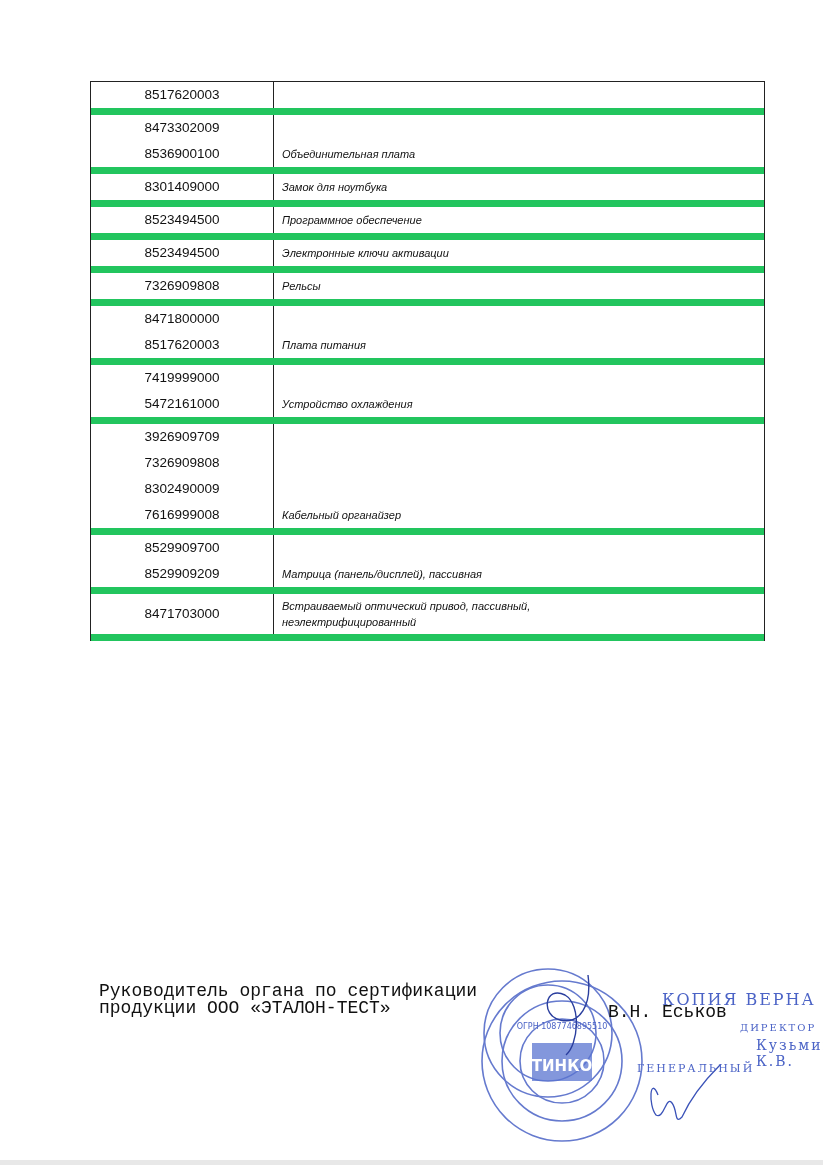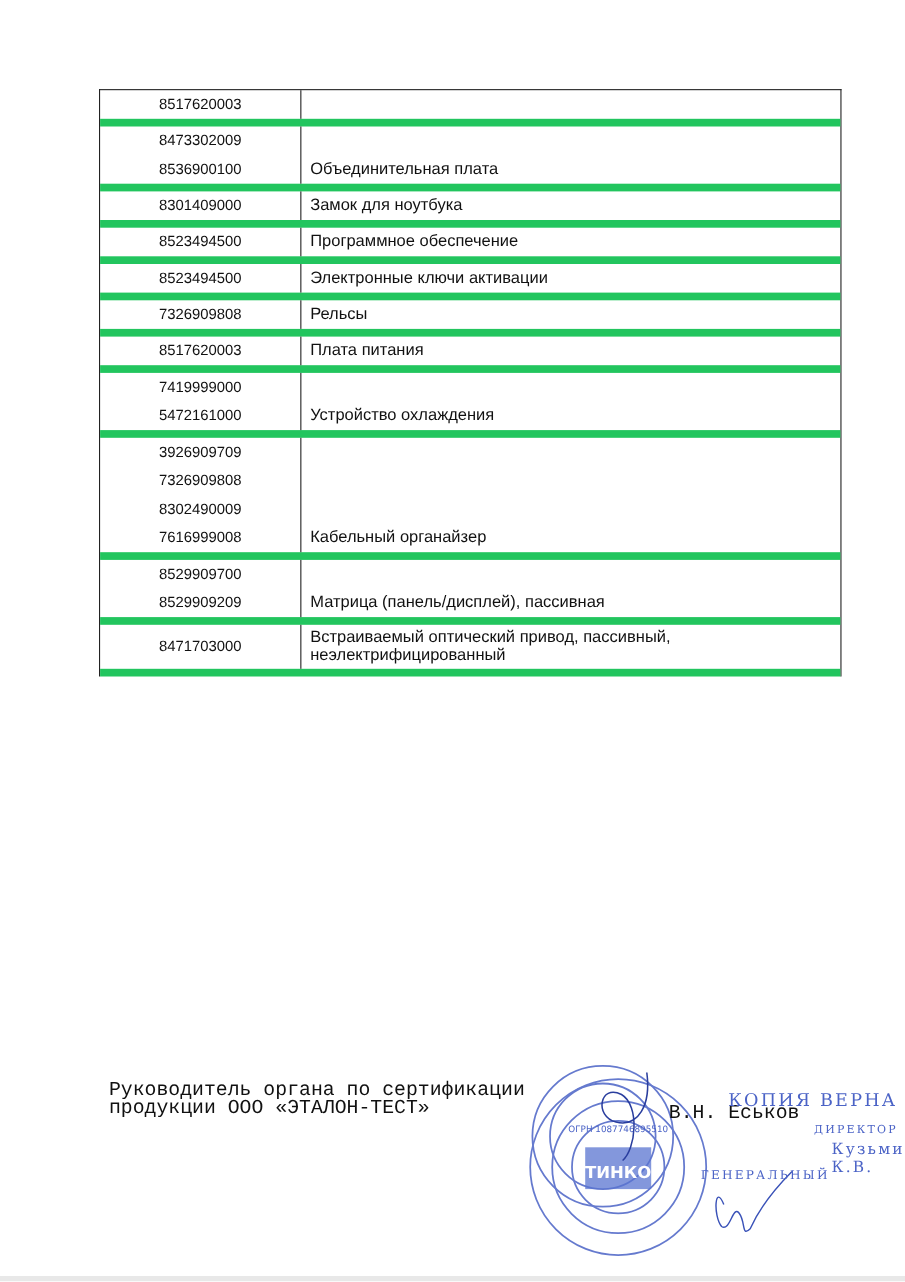--- a/index.html
+++ b/index.html
@@ -2,21 +2,21 @@
 <html><head>
 <meta charset="utf-8">
 <style>
   html, body { margin:0; padding:0; }
   body { width:823px; height:1165px; background:#ffffff; position:relative; overflow:hidden;
          font-family:"Liberation Sans", sans-serif; color:#111; }
   .table { position:absolute; left:90px; top:81px; width:673px; border:1px solid #222; border-bottom:none; }
   .row { display:flex; border-bottom:7px solid #22c55e; }
   .codes { width:183px; border-right:1px solid #222; box-sizing:border-box; font-size:13.5px; }
   .code { height:26px; line-height:26px; text-align:center; }
-  .desc { flex:1; display:flex; flex-direction:column; justify-content:flex-end; padding-left:8px; font-size:15px; }
+  .desc { flex:1; display:flex; flex-direction:column; justify-content:flex-end; padding-left:8px; font-size:11px;font-style:italic; }
   .desc .line { height:26px; line-height:26px; }
   .desc.wrap { justify-content:flex-end; line-height:16px; padding-top:2px; padding-bottom:4px; }
   .row.tall .codes .code { height:40px; line-height:40px; }
   .sig-label { position:absolute; left:99px; top:983px; font-size:18px; line-height:17px;font-family:Liberation Mono, monospace; }
   .sig-name { position:absolute; left:608px; top:1002px; font-size:18px;font-family:Liberation Mono, monospace; }
   .stamp-text { position:absolute; font-family:"DejaVu Serif", serif; color:#4b63c6; letter-spacing:2px; }
   .bottom-strip { position:absolute; left:0; top:1160px; width:823px; height:5px; background:#e8e8e8; }
   svg.stamps { position:absolute; left:470px; top:945px; }
 </style>
 </head>
@@ -67,20 +67,21 @@
   <div class="row">
     <div class="codes">
         <div class="code">7326909808</div>
       </div>
     <div class="desc">
         <div class="line">Рельсы</div>
       </div>
   </div>
   <div class="row">
     <div class="codes">
+      <div class="code">8471800000</div>
       <div class="code">8517620003</div>
     </div>
     <div class="desc">
         <div class="line">Плата питания</div>
       </div>
   </div>
   <div class="row">
     <div class="codes">
       <div class="code">7419999000</div>
       <div class="code">5472161000</div>

